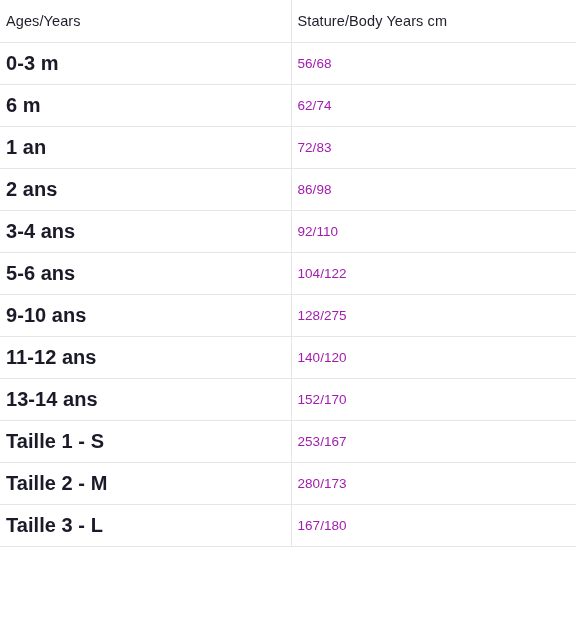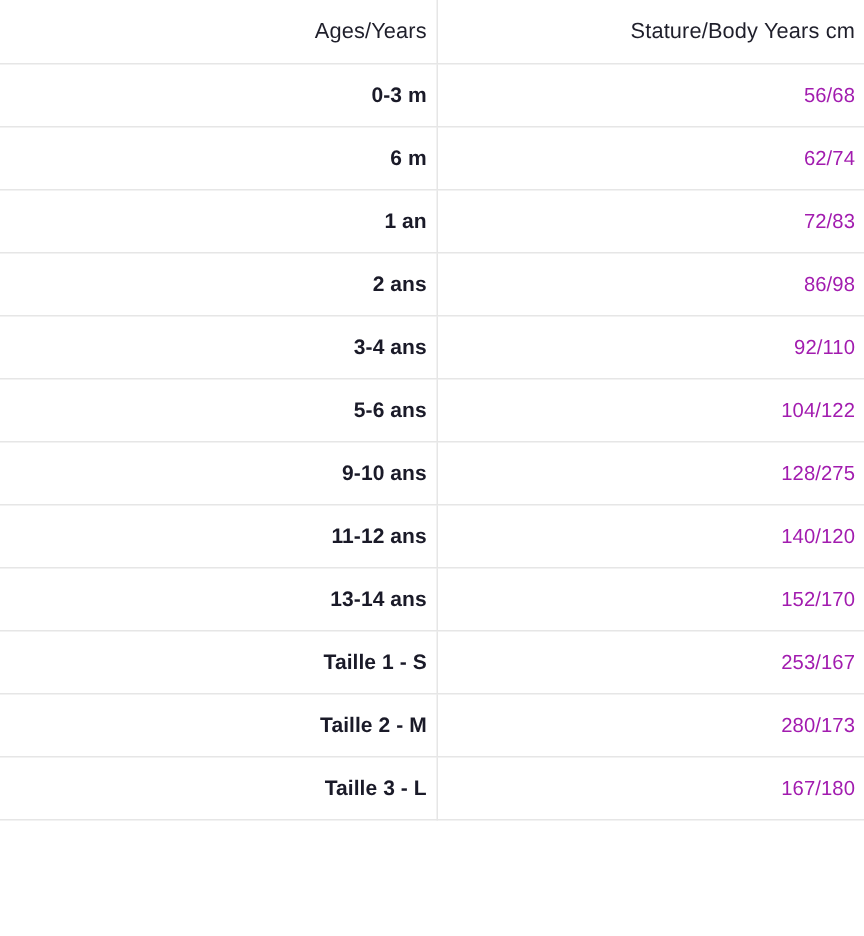--- a/index.html
+++ b/index.html
@@ -22,42 +22,42 @@
   }
 
   .size-table col.col-age   { width: 291px; }
   .size-table col.col-value { width: 285px; }
 
   .size-table th,
   .size-table td {
     height: 42px;
     box-sizing: border-box;
     padding: 0 6px;
-    text-align: right;
+    text-align: left;
     vertical-align: middle;
     border-bottom: 1px solid #e6e6e6;
   }
 
   
   .size-table th.col-age-cell,
   .size-table td.col-age-cell {
     border-right: 1px solid #e6e6e6;
   }
 
   
   .size-table thead th {
     font-size: 14.5px;
     font-weight: 400;
     color: #1f1f2b;
     letter-spacing: 0.1px;
   }
 
   
   .size-table td.col-age-cell {
-    font-size: 14px;
+    font-size: 20px;
     font-weight: 700;
     color: #1a1a28;
     letter-spacing: 0.05px;
   }
 
   
   .size-table td.col-value-cell {
     font-size: 13.5px;
     font-weight: 400;
     color: #a21caf;

